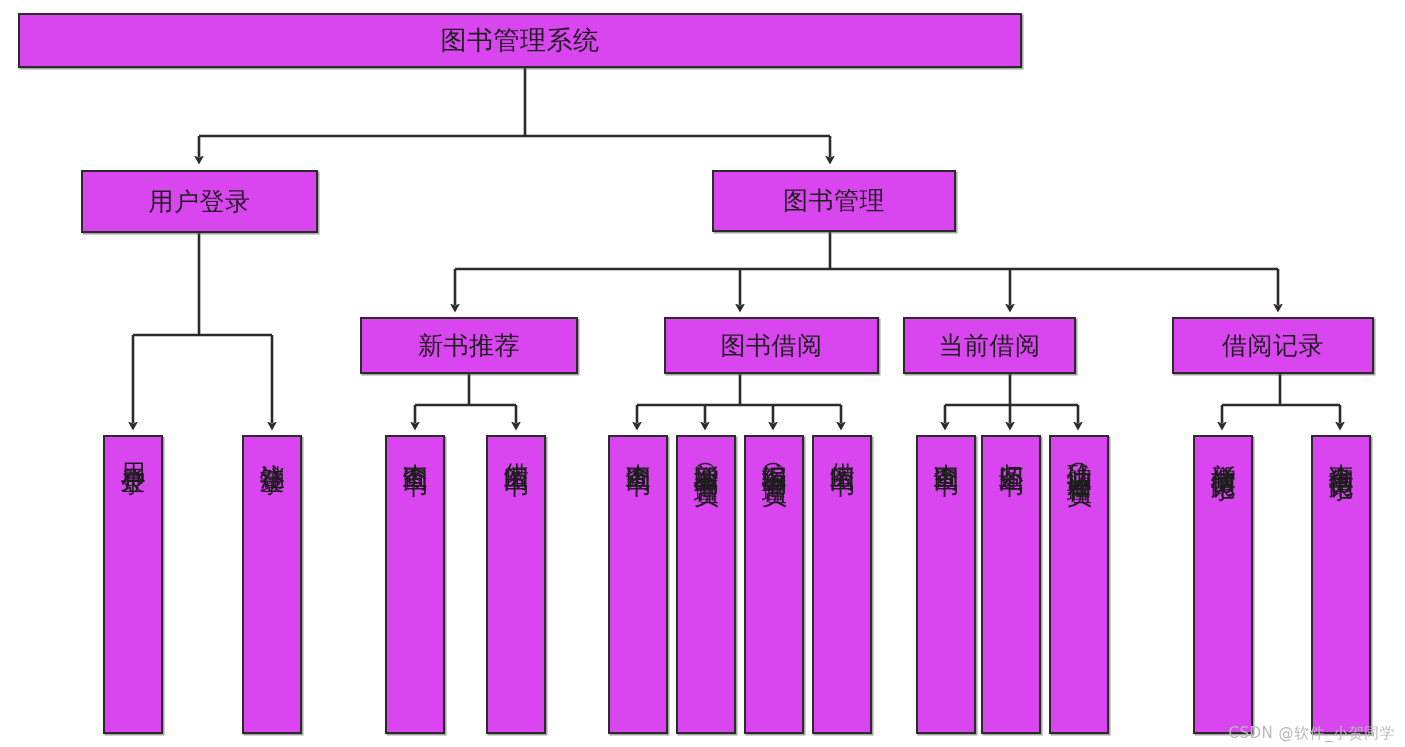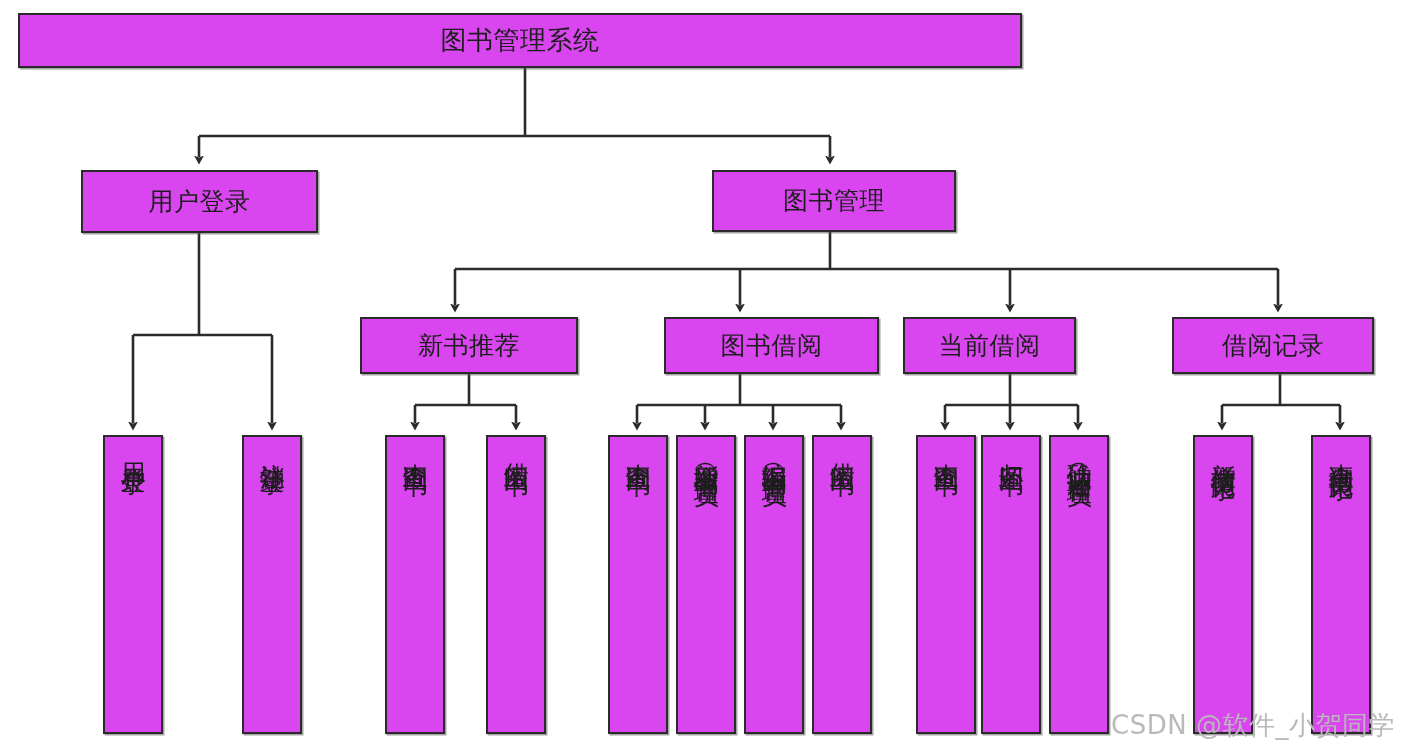--- a/index.html
+++ b/index.html
@@ -62,21 +62,21 @@
     font-size: 25px;
     line-height: 1.02;
     letter-spacing: 3px;
     white-space: nowrap;
     transform: none;
   }
   .watermark {
     position: absolute;
     right: 10px;
     bottom: 4px;
-    font-size: 26px;
+    font-size: 15px;
     color: #b9b9b9;
     letter-spacing: 0.5px;
     user-select: none;
     white-space: nowrap;
   }
 </style>
 </head>
 <body>
 
 <div id="diagram-root">

